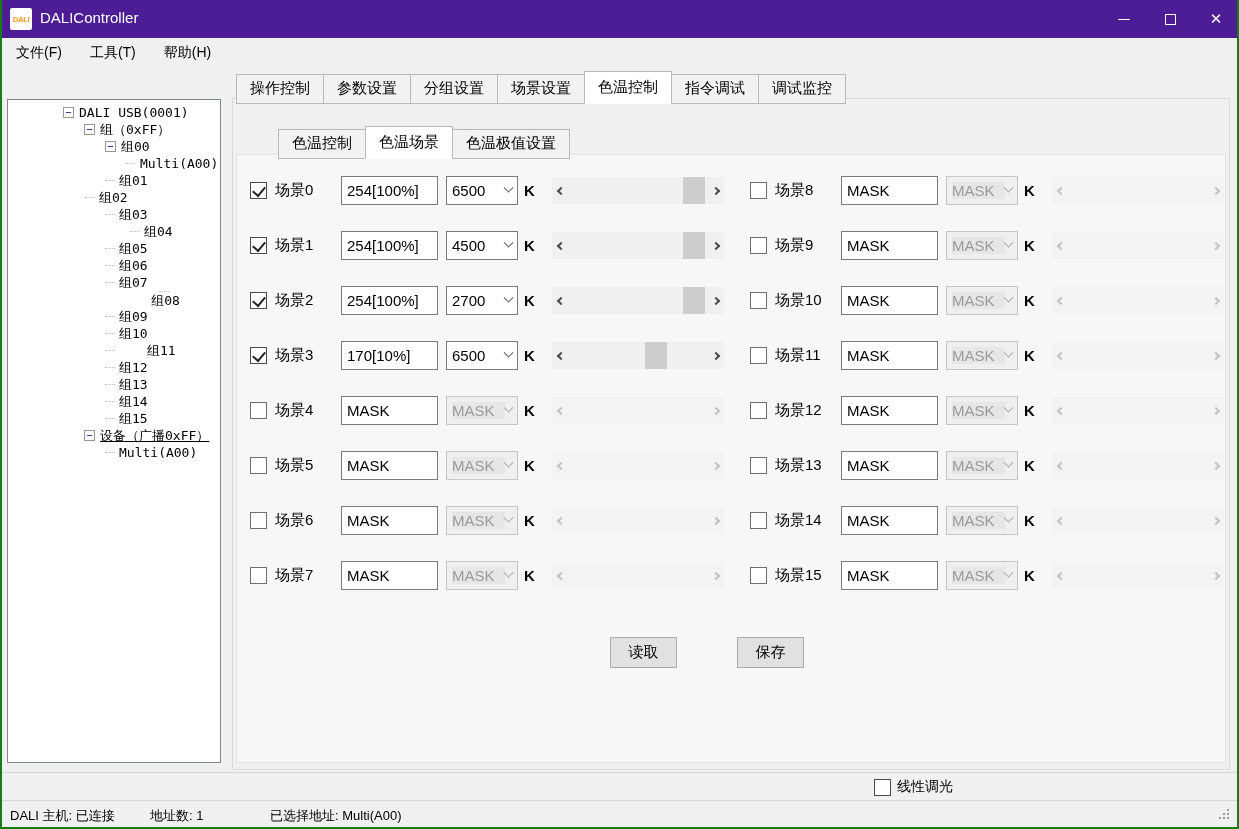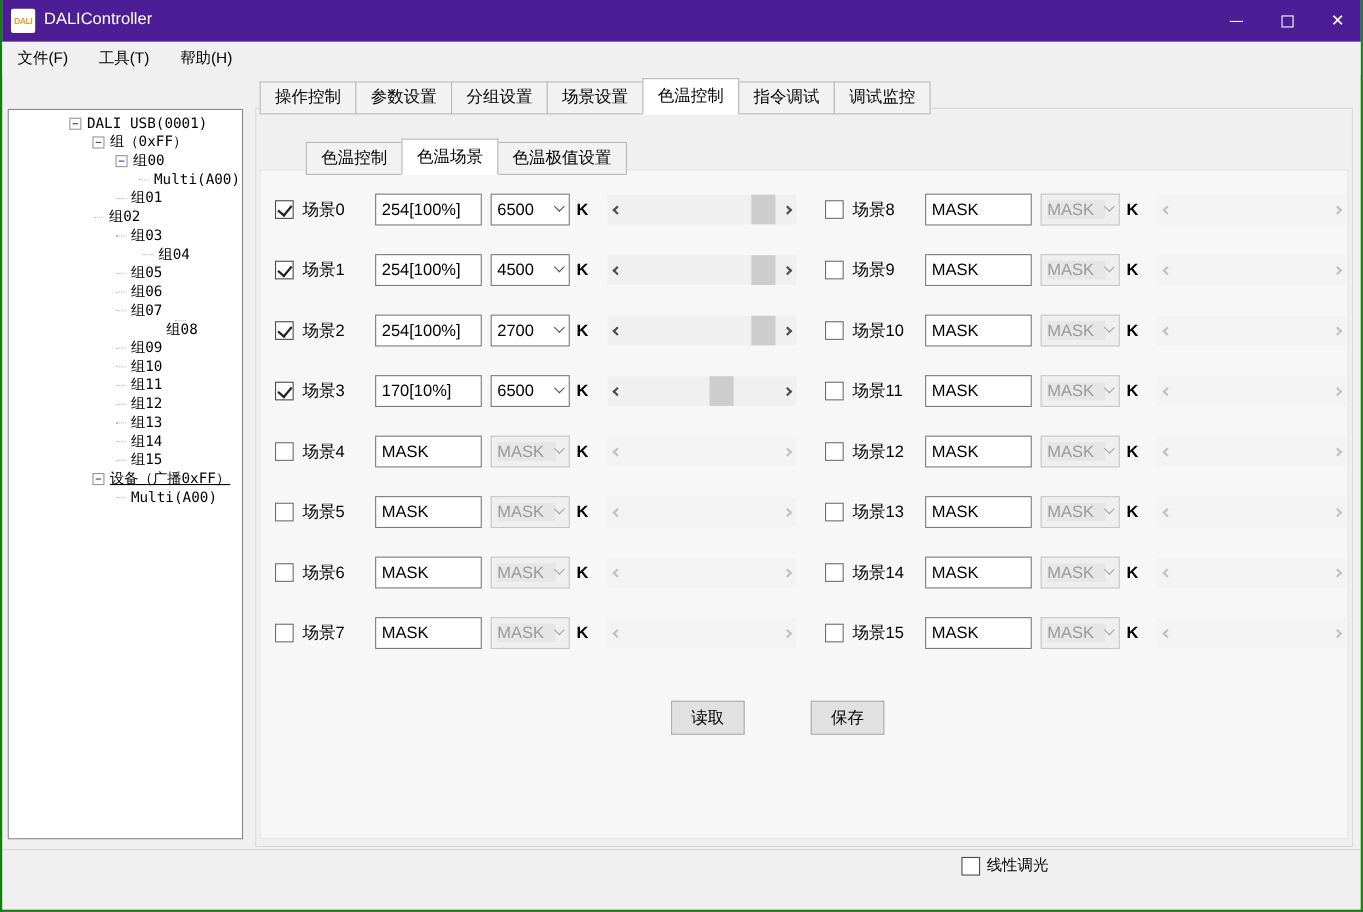--- a/index.html
+++ b/index.html
@@ -180,21 +180,21 @@
           <span>组08</span>
         </div>
         <div class="tree-item" style="padding-left: 49px;">
           <span class="tree-leaf-dots"></span>
           <span>组09</span>
         </div>
         <div class="tree-item" style="padding-left: 49px;">
           <span class="tree-leaf-dots"></span>
           <span>组10</span>
         </div>
-        <div class="tree-item" style="padding-left: 49px;">
+        <div class="tree-item" style="padding-left: 49px; gap: 28px;">
           <span class="tree-leaf-dots"></span>
           <span>组11</span>
         </div>
         <div class="tree-item" style="padding-left: 49px;">
           <span class="tree-leaf-dots"></span>
           <span>组12</span>
         </div>
         <div class="tree-item" style="padding-left: 49px;">
           <span class="tree-leaf-dots"></span>
           <span>组13</span>
@@ -536,14 +536,20 @@
 
   <button class="action-btn btn-read">读取</button>
   <button class="action-btn btn-save">保存</button>
 
   <div class="divider"></div>
   <div class="linear-row">
     <span class="checkbox unchecked"></span>
     <span class="linear-label">线性调光</span>
   </div>
 
+  <div class="statusbar">
+    <span class="status-item st-host">DALI 主机: 已连接</span>
+    <span class="status-item st-count">地址数: 1</span>
+    <span class="status-item st-sel">已选择地址: Multi(A00)</span>
+    <span class="grip"></span>
+  </div>
 
 </div>
 
 </body></html>

